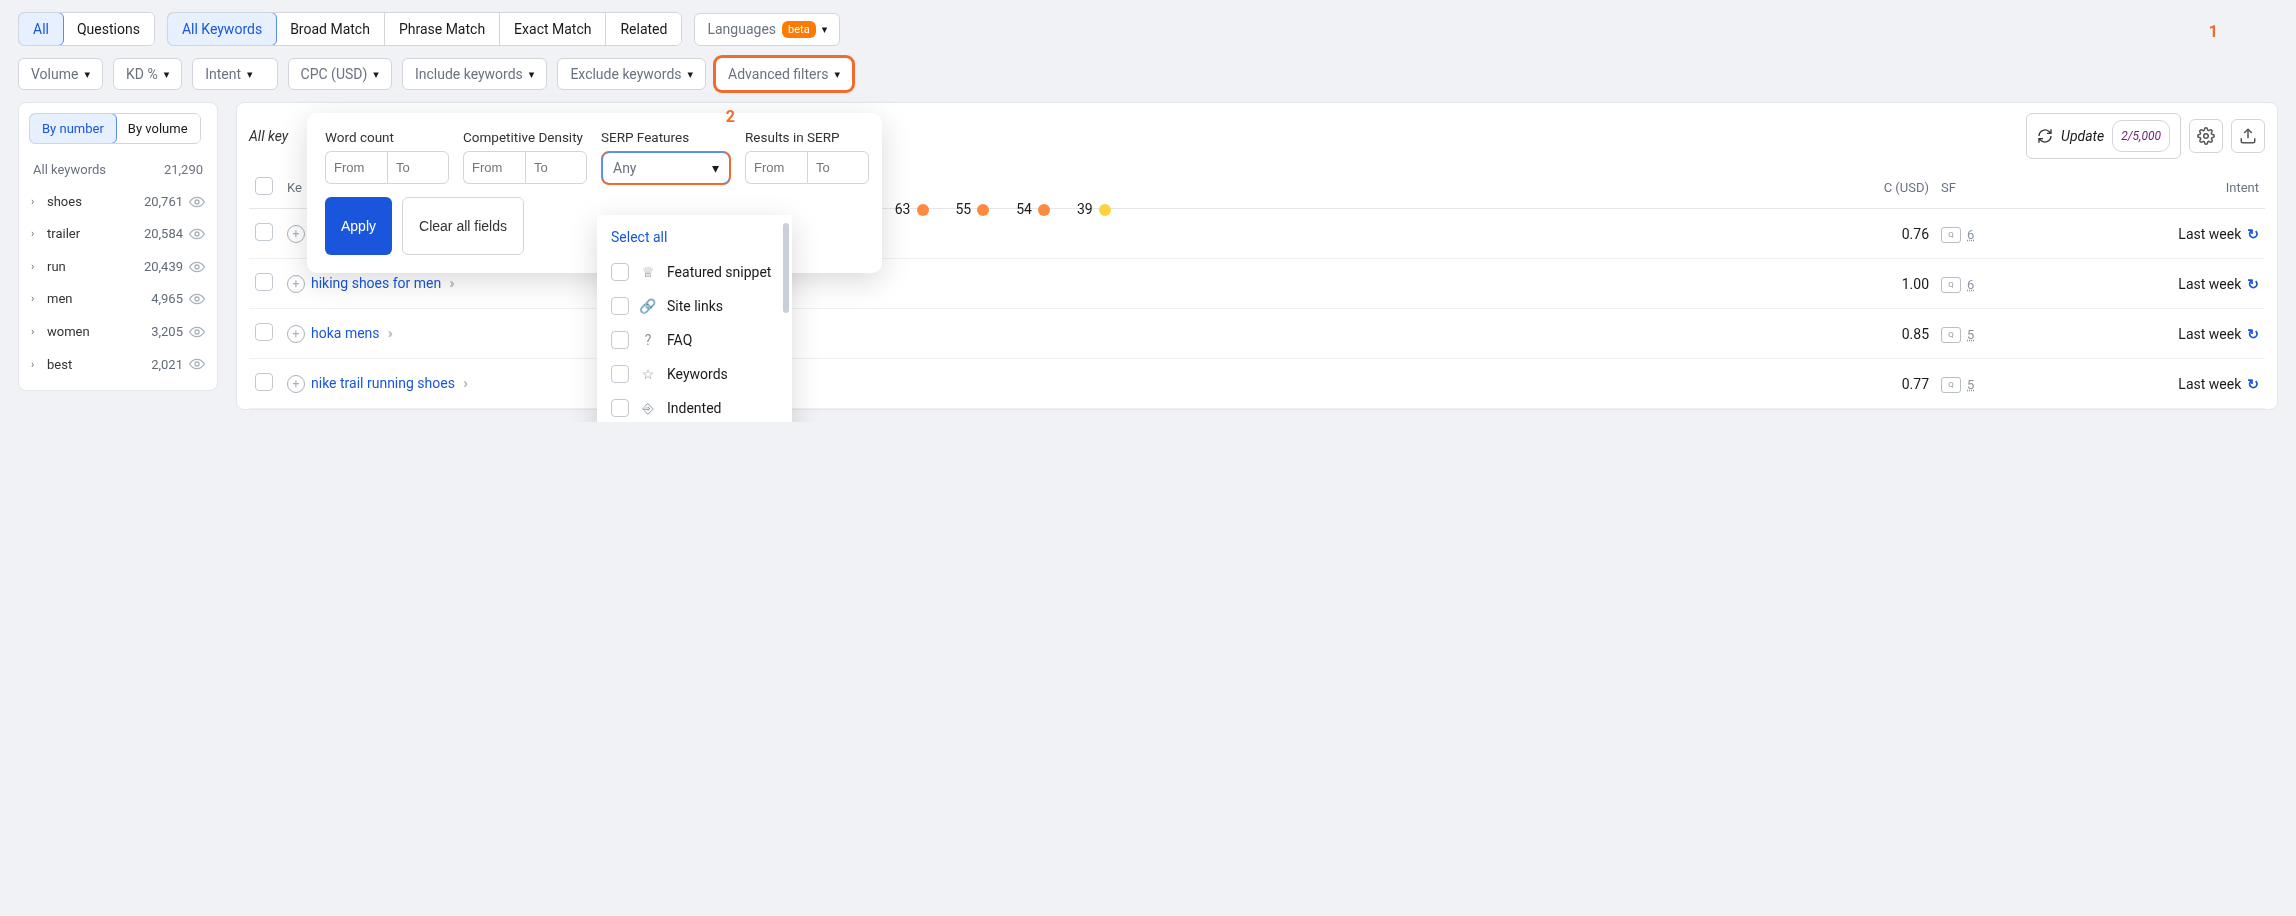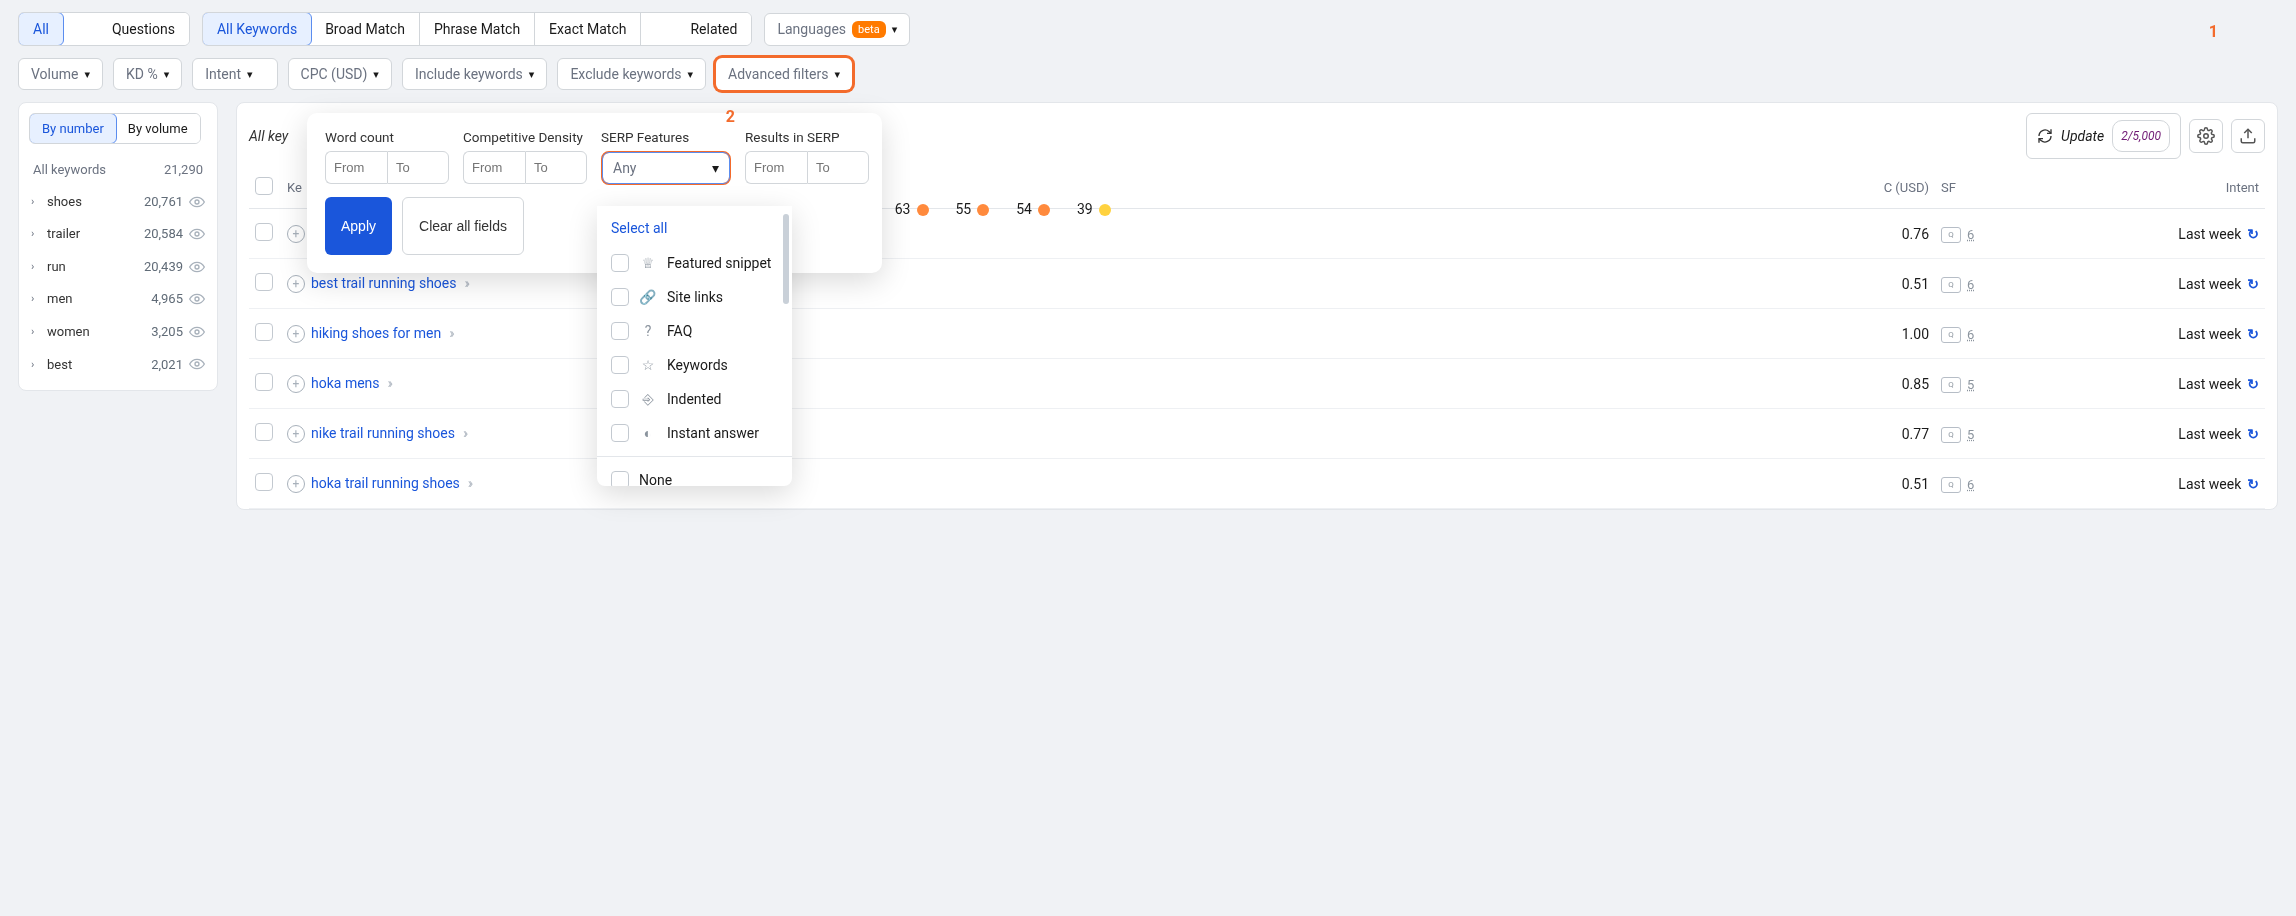--- a/index.html
+++ b/index.html
@@ -24,21 +24,21 @@
     overflow: hidden;
     background: #fff;
   }
   .seg-item {
     padding: 8px 14px;
     border-right: 1px solid #d2d6da;
     cursor: pointer;
     background: #fff;
     white-space: nowrap;
   }
-  .seg-item:last-child { border-right: none; margin-left: 35px; }
+  .seg-item:last-child { border-right: none; }
   .seg-item.active {
     background: #e7f0ff;
     color: #1a56db;
     border: 1px solid #5b8def;
     border-radius: 6px;
     margin: -1px;
     position: relative;
     z-index: 1;
   }
   .chip {
@@ -287,21 +287,21 @@
     background: #fff;
     color: #333;
     border: 1px solid #d2d6da;
     border-radius: 6px;
     padding: 20px 16px;
     font-size: 14px;
     cursor: pointer;
   }
   .dropdown {
     position: absolute;
-    top: 93px;
+    top: 102px;
     left: 290px;
     width: 195px;
     background: #fff;
     border-radius: 0 0 8px 8px;
     box-shadow: 0 8px 30px rgba(0,0,0,0.15);
     z-index: 30;
     padding: 8px 0;
     max-height: 280px;
     overflow: hidden;
   }
@@ -513,31 +513,20 @@
           <th>SF</th>
           <th></th>
           <th class="right">Intent</th>
         </tr>
       </thead>
       <tbody>
         <tr>
           <td><span class="chk"></span></td>
           <td><span class="add-icon">+</span></td>
           <td class="right">0.76</td>
-          <td><span class="sf-cell">
-                <span class="sf-badge">Q</span>
-                <span class="sf-num">6</span>
-              </span></td>
-          <td></td>
-          <td class="right"><span>Last week</span><span class="refresh">↻</span></td>
-        </tr>
-        <tr>
-          <td><span class="chk"></span></td>
-          <td><span class="add-icon">+</span><span class="kw-link">best trail running shoes</span><span class="arrows">››</span></td>
-          <td class="right">0.51</td>
           <td><span class="sf-cell">
                 <span class="sf-badge">Q</span>
                 <span class="sf-num">6</span>
               </span></td>
           <td></td>
           <td class="right"><span>Last week</span><span class="refresh">↻</span></td>
         </tr>
         <tr>
           <td><span class="chk"></span></td>
           <td><span class="add-icon">+</span><span class="kw-link">hiking shoes for men</span><span class="arrows">››</span></td>
@@ -564,31 +553,20 @@
           <td><span class="chk"></span></td>
           <td><span class="add-icon">+</span><span class="kw-link">nike trail running shoes</span><span class="arrows">››</span></td>
           <td class="right">0.77</td>
           <td><span class="sf-cell">
                 <span class="sf-badge">Q</span>
                 <span class="sf-num">5</span>
               </span></td>
           <td></td>
           <td class="right"><span>Last week</span><span class="refresh">↻</span></td>
         </tr>
-        <tr>
-          <td><span class="chk"></span></td>
-          <td><span class="add-icon">+</span><span class="kw-link">hoka trail running shoes</span><span class="arrows">››</span></td>
-          <td class="right">0.51</td>
-          <td><span class="sf-cell">
-                <span class="sf-badge">Q</span>
-                <span class="sf-num">6</span>
-              </span></td>
-          <td></td>
-          <td class="right"><span>Last week</span><span class="refresh">↻</span></td>
-        </tr>
       </tbody>
     </table>
 
     <div style="position:absolute; left:570px; top:98px; display:flex; flex-direction:row; gap:27px; z-index:15;">
       <div style="height:18px"></div>
       <div><span>67</span><span class="kd-dot dot-orange"></span></div>
       <div><span>63</span><span class="kd-dot dot-orange"></span></div>
       <div><span>55</span><span class="kd-dot dot-orange"></span></div>
       <div><span>54</span><span class="kd-dot dot-orange"></span></div>
       <div><span>39</span><span class="kd-dot dot-yellow"></span></div>

